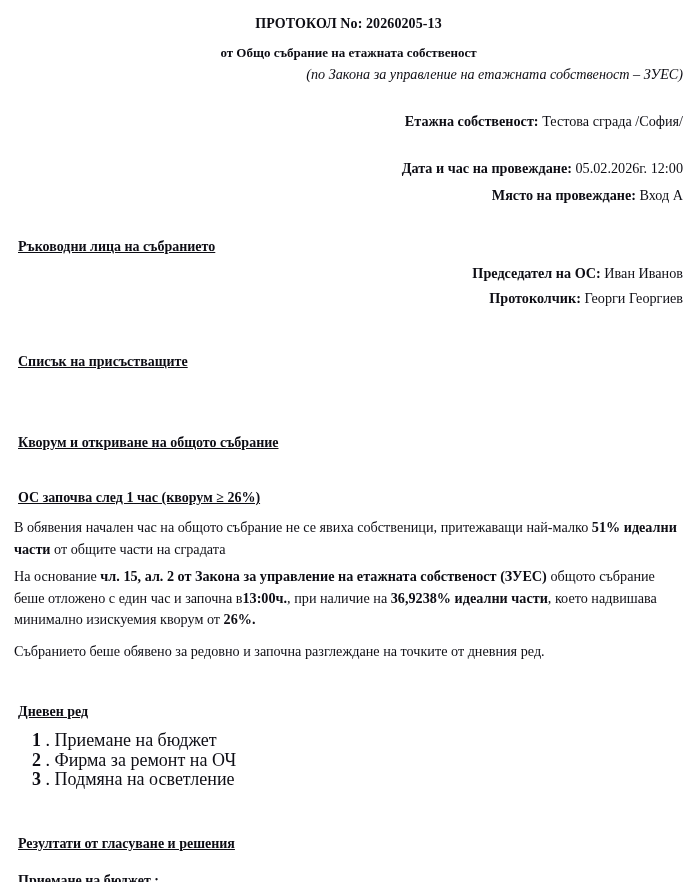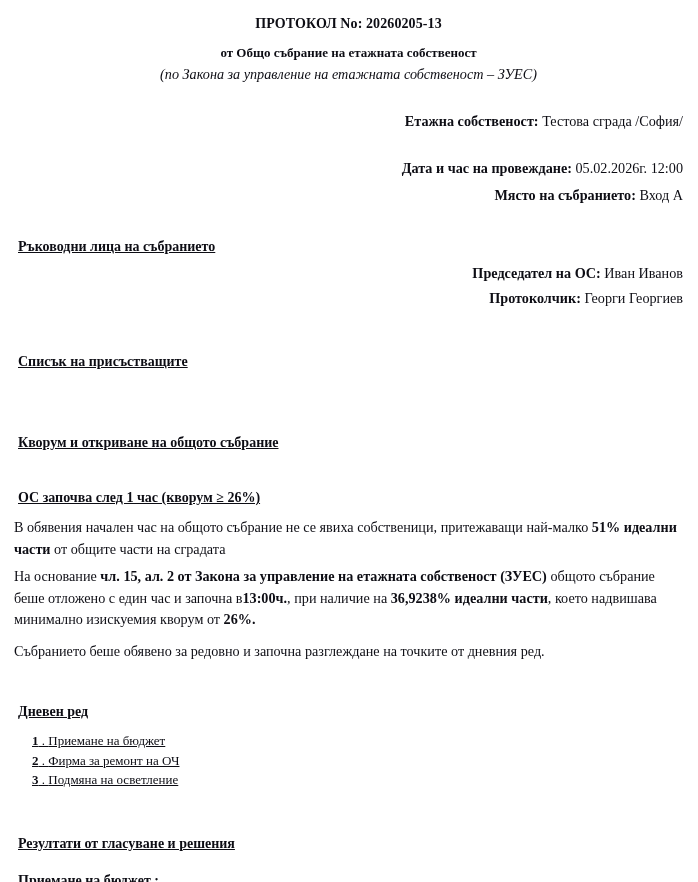--- a/index.html
+++ b/index.html
@@ -36,21 +36,21 @@
     letter-spacing: .1px;
   }
   .doc-subtitle {
     text-align: center;
     font-weight: bold;
     font-size: 13px;
     line-height: 22px;
     margin: 7px 0 0 0;
   }
   .doc-law {
-    text-align: center;
+    text-align: right;
     font-style: italic;
     font-size: 14.2px;
     line-height: 19px;
     margin: 1px 0 0 0;
   }
 
   
   .line {
     font-size: 14.2px;
     line-height: 19px;
@@ -81,23 +81,22 @@
   .gap-6  { height: 6px; }
   .gap-4  { height: 4px; }
 
   
   .agenda {
     list-style: none;
     margin: 0;
     padding: 0 0 0 18px;
   }
   .agenda li {
-    font-size: 13px;
+    font-size: 18px;
     line-height: 19.5px;
-    text-decoration: underline;
   }
   .agenda .num { font-weight: bold; }
 </style>
 </head>
 <body>
 
 <div class="page">
   <div class="inner">
 
     <div class="doc-title">ПРОТОКОЛ No: 20260205-13</div>
@@ -112,21 +111,21 @@
     </p>
 
     <div class="gap-28"></div>
 
     <p class="line">
       <span class="b">Дата и час на провеждане:</span>
       <span>05.02.2026г. 12:00</span>
     </p>
     <div class="gap-8"></div>
     <p class="line">
-      <span class="b">Място на събранието:</span>
+      <span class="b">Място на провеждане:</span>
       <span>Вход А</span>
     </p>
 
     <div class="gap-28"></div>
 
     <p class="sec-head">Ръководни лица на събранието</p>
     <div class="gap-4"></div>
     <p class="line">
       <span class="b">Председател на ОС:</span>
       <span>Иван Иванов</span>

